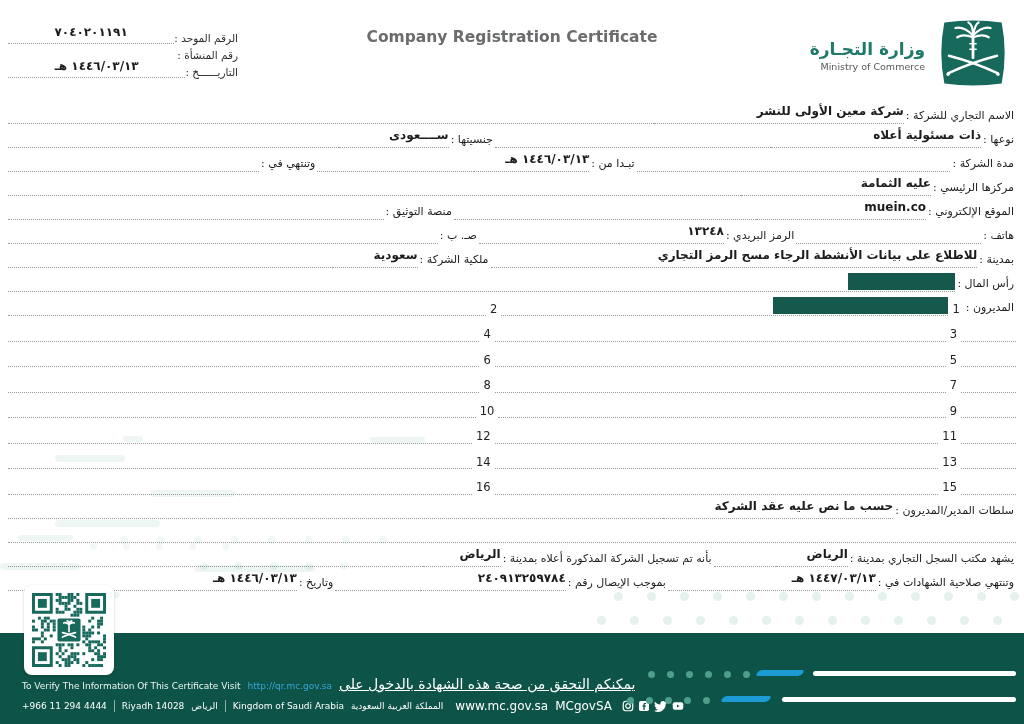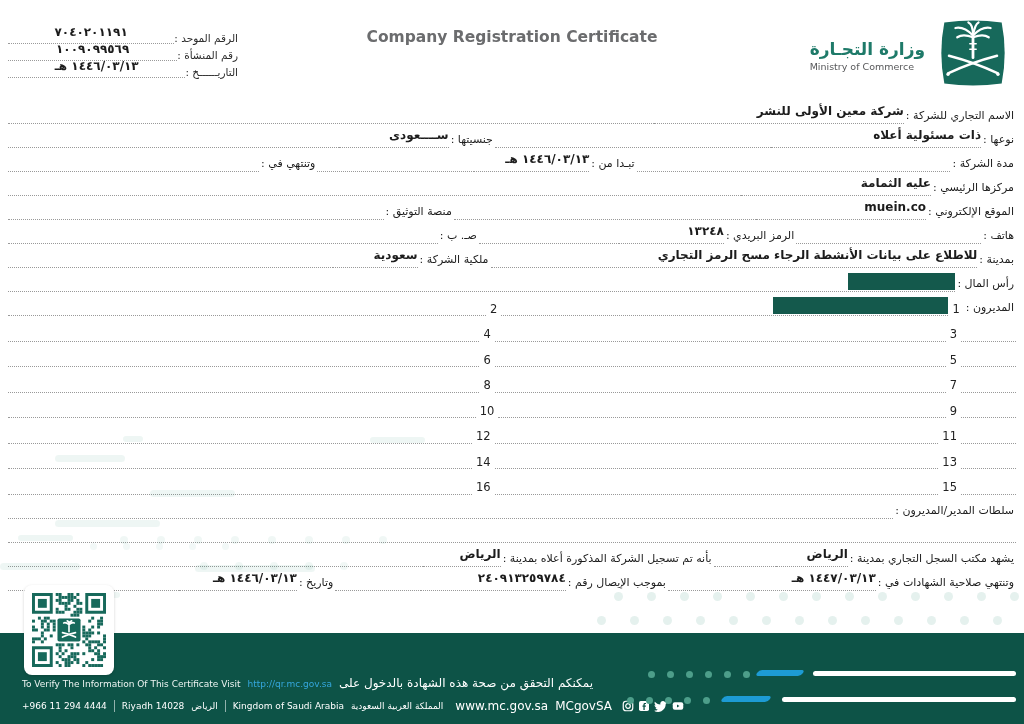--- a/index.html
+++ b/index.html
@@ -14,21 +14,21 @@
   .hdr-left{position:absolute;top:27px;left:8px;width:230px;direction:rtl;}
   .hrow{display:flex;align-items:flex-end;height:17px;}
   .hlbl{font-size:10.5px;color:#2b2b2b;white-space:nowrap;line-height:1;padding-bottom:1px;}
   .hfill{flex:1;border-bottom:1px dotted #9a9a9a;text-align:center;}
   .hval{display:inline-block;font-weight:700;font-size:12px;letter-spacing:1.5px;
         line-height:1;transform:translateY(-3px);white-space:nowrap;}
   .title{position:absolute;top:25px;left:50%;transform:translateX(-50%);text-align:center;white-space:nowrap;}
   .title-ar{font-size:21px;font-weight:700;color:var(--teal);}
   .title-en{font-size:15.5px;font-weight:700;color:#6B6C6E;margin-top:3px;}
   .logo{position:absolute;top:16px;right:14px;display:flex;align-items:center;gap:11px;}
-  .logo-text{text-align:left;}
+  .logo-text{text-align:right;}
   .logo-ar{font-size:17px;font-weight:700;color:var(--teal);}
   .logo-en{font-size:9.5px;color:#57585A;margin-top:2px;}
 
   
   .body{position:absolute;top:100px;left:8px;right:8px;direction:rtl;}
   .row{display:flex;align-items:flex-end;height:24px;}
   .row.numr{height:25.5px;}
   .lbl{font-size:11px;white-space:nowrap;line-height:1.15;color:#1c1c1c;padding:0 2px 1px 2px;}
   .fill{border-bottom:1px dotted #999;text-align:right;min-width:0;}
   .fx{flex:1;}
@@ -42,21 +42,21 @@
   .wm{position:absolute;background:#2A8A77;opacity:.08;border-radius:4px;}
   .wmdot{position:absolute;border-radius:50%;background:#2A8A77;}
 
   
   .footer{position:absolute;left:0;right:0;bottom:0;height:91px;background:var(--footer);}
   .qr-card{position:absolute;left:24px;top:585px;width:90px;height:90px;background:#fff;
            border-radius:8px;display:flex;align-items:center;justify-content:center;
            box-shadow:0 1px 3px rgba(0,0,0,.18);}
   .f-line1{position:absolute;left:22px;top:676px;display:flex;gap:7px;align-items:baseline;
            font-size:9px;color:#EDF4F2;white-space:nowrap;}
-  .f-line1 .ar{font-size:12px;color:#fff;}
+  .f-line1 .ar{font-size:14px;color:#fff;text-decoration:underline;}
   .f-link{color:var(--link);}
   .f-line2{position:absolute;left:22px;top:699px;display:flex;gap:7px;align-items:center;
            font-size:9px;color:#fff;white-space:nowrap;}
   .sep{width:1px;height:12px;background:rgba(255,255,255,.55);}
   .f-big{font-size:12px;}
   .socials{display:flex;gap:4px;margin-left:3px;align-items:center;}
   .socials svg{display:block;}
   .decor-dots{position:absolute;display:flex;gap:12px;}
   .ddot{width:7px;height:7px;border-radius:50%;background:var(--dotgreen);}
   .bluedash{position:absolute;height:6px;background:var(--bluedash);border-radius:3px;transform:skewX(-35deg);}
@@ -67,21 +67,20 @@
 
 <div class="page">
 
   <div class="hdr-left">
     <div class="hrow">
       <span class="hlbl">الرقم الموحد :</span>
       <span class="hfill"><span class="hval">٧٠٤٠٢٠١١٩١</span></span>
     </div>
     <div class="hrow">
       <span class="hlbl">رقم المنشأة :</span>
-      <span class="hfill"><span class="hval">١٠٠٩٠٩٩٥٦٩</span></span>
     </div>
     <div class="hrow">
       <span class="hlbl">التاريــــــخ :</span>
       <span class="hfill"><span class="hval">١٤٤٦/٠٣/١٣ هـ</span></span>
     </div>
   </div>
 
   <div class="title">
     <div class="title-en">Company Registration Certificate</div>
   </div>
@@ -233,20 +232,21 @@
     <div class="row numr">
       <span class="fill" style="width:55px"></span>
       <span class="num">15</span>
       <span class="fill" style="flex:4.4"></span>
       <span class="num">16</span>
       <span class="fill" style="flex:4.6"></span>
     </div>
 
     <div class="row">
       <span class="lbl">سلطات المدير/المديرون :</span>
+      <span class="fill" style="width:230px"><span class="val">حسب ما نص عليه عقد الشركة</span></span>
       <span class="fill fx"></span>
     </div>
 
     <div class="row">
       <span class="fill fx"></span>
     </div>
 
     <div class="row">
       <span class="lbl">يشهد مكتب السجل التجاري بمدينة :</span>
       <span class="fill" style="width:72px"><span class="val">الرياض</span></span>

